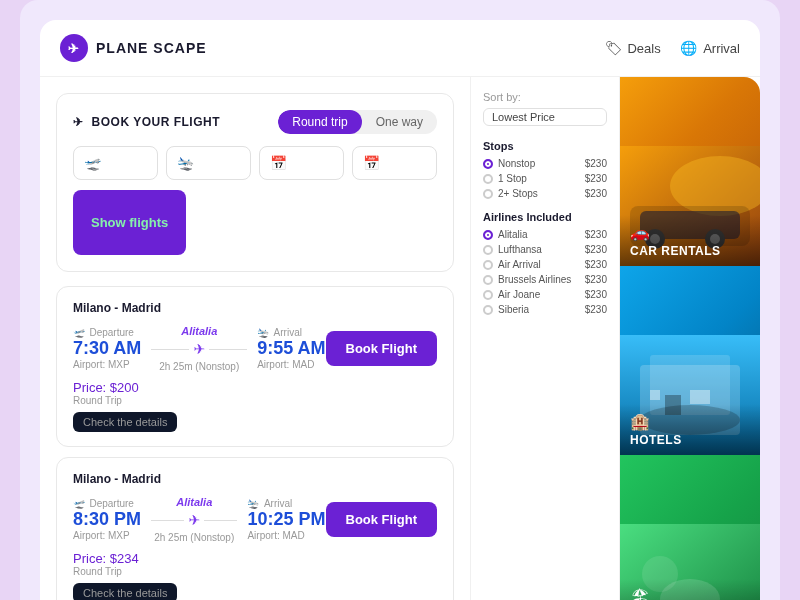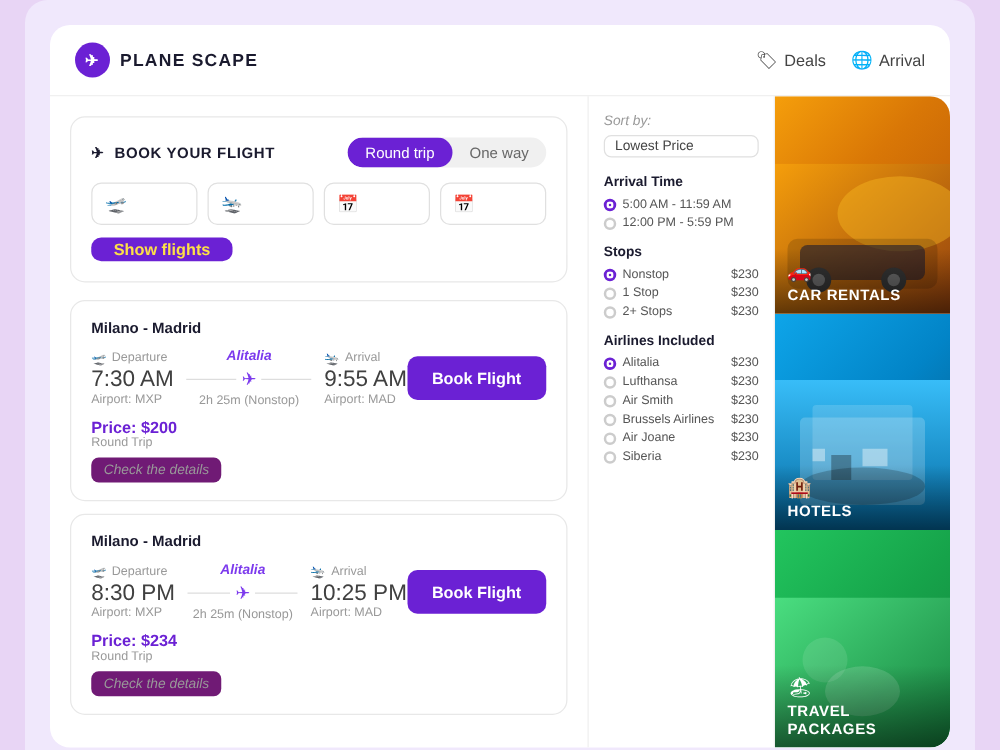--- a/index.html
+++ b/index.html
@@ -148,24 +148,24 @@
       padding: 8px 10px;
       font-size: 13px;
       display: flex;
       align-items: center;
       gap: 6px;
       color: #999;
     }
     .search-input-field .icon { font-size: 14px; }
     .show-flights-btn {
       background: #6b21d4;
-      color: #fde047;
+      color: #86efac;
       border: none;
       border-radius: 8px;
-      padding: 2px 18px;
+      padding: 25px 18px;
       font-size: 13px;
       font-weight: 600;
       cursor: pointer;
     }
     
     .flight-card {
       border: 1px solid #e8e8e8;
       border-radius: 12px;
       padding: 14px 16px;
       margin-bottom: 10px;
@@ -188,22 +188,22 @@
     }
     .flight-label {
       font-size: 10px;
       color: #999;
       display: flex;
       align-items: center;
       gap: 4px;
     }
     .flight-time {
       font-size: 18px;
-      font-weight: 400;
-      color: #404040;
+      font-weight: 700;
+      color: #1d4ed8;
       text-align: center;
     }
     .flight-airport {
       font-size: 10px;
       color: #999;
     }
     .flight-middle {
       display: flex;
       flex-direction: column;
       align-items: center;
@@ -235,59 +235,57 @@
       margin-top: 4px;
     }
     .flight-bottom {
       display: flex;
       align-items: center;
       justify-content: space-between;
     }
     .flight-price {
       color: #6b21d4;
       font-size: 13px;
-      font-weight: 700;
+      font-weight: 400;
     }
     .trip-type-label {
       font-size: 10px;
       color: #999;
     }
     .book-btn {
       background: #6b21d4;
       color: white;
       border: none;
       border-radius: 8px;
       padding: 10px 20px;
       font-size: 13px;
       font-weight: 600;
       cursor: pointer;
     }
     .check-details {
       font-size: 11px;
       color: #999;
-      background: #701a75;
+      background: #0f172a;
       border: none;
       border-radius: 6px;
       padding: 4px 10px;
       cursor: pointer;
       margin-top: 6px;
-      font-style: italic;
     }
     
     .filter-panel {
       width: 150px;
       padding: 14px 12px;
       border-left: 1px solid #f0f0f0;
       border-right: 1px solid #f0f0f0;
     }
     .sort-label {
       font-size: 11px;
       color: #999;
       margin-bottom: 4px;
-      font-style: italic;
     }
     .sort-select {
       width: 100%;
       border: 1px solid #e0e0e0;
       border-radius: 6px;
       padding: 2px 8px;
       font-size: 11px;
       color: #444;
       background: white;
       appearance: none;
@@ -517,35 +515,20 @@
         </div>
 
       </div>
 
       <div class="filter-panel">
         <div class="sort-label">Sort by:</div>
         <select class="sort-select">
           <option>Lowest Price</option>
         </select>
 
-        <div class="filter-section">
-          <div class="filter-title">Arrival Time</div>
-          <div class="filter-item">
-            <div class="filter-item-left">
-              <span class="radio-dot active"></span>
-              <span>5:00 AM - 11:59 AM</span>
-            </div>
-          </div>
-          <div class="filter-item">
-            <div class="filter-item-left">
-              <span class="radio-dot"></span>
-              <span>12:00 PM - 5:59 PM</span>
-            </div>
-          </div>
-        </div>
 
         <div class="filter-section">
           <div class="filter-title">Stops</div>
           <div class="filter-item">
             <div class="filter-item-left">
               <span class="radio-dot active"></span>
               <span>Nonstop</span>
             </div>
             <span class="filter-price">$230</span>
           </div>
@@ -577,21 +560,21 @@
           <div class="filter-item">
             <div class="filter-item-left">
               <span class="radio-dot"></span>
               <span>Lufthansa</span>
             </div>
             <span class="filter-price">$230</span>
           </div>
           <div class="filter-item">
             <div class="filter-item-left">
               <span class="radio-dot"></span>
-              <span>Air Smith</span>
+              <span>Air Arrival</span>
             </div>
             <span class="filter-price">$230</span>
           </div>
           <div class="filter-item">
             <div class="filter-item-left">
               <span class="radio-dot"></span>
               <span>Brussels Airlines</span>
             </div>
             <span class="filter-price">$230</span>
           </div>

